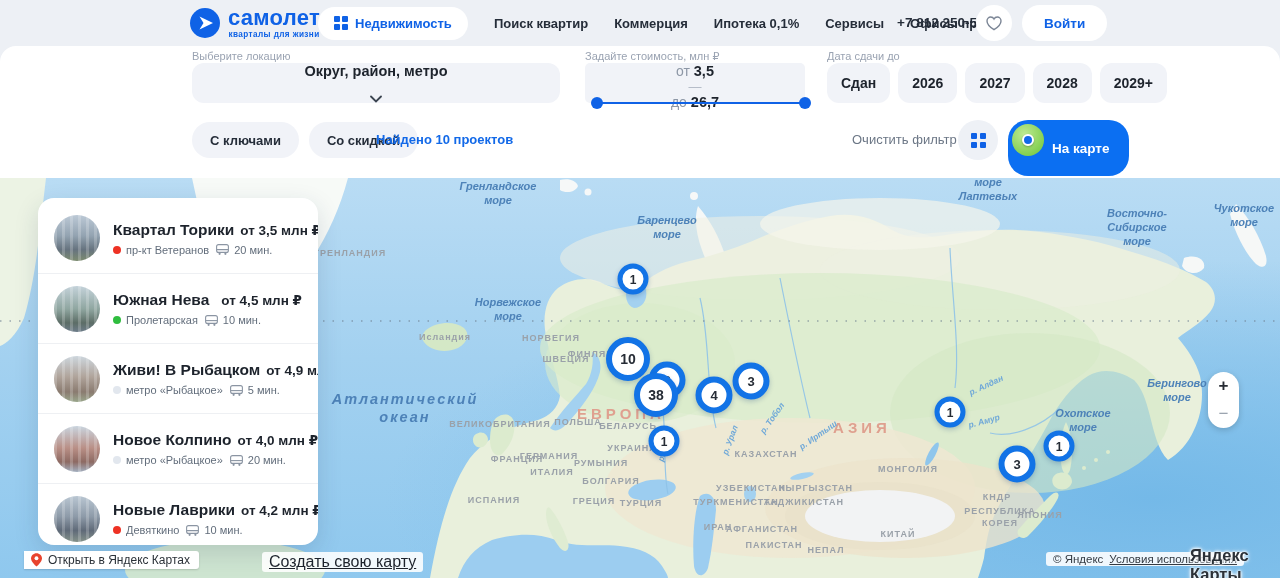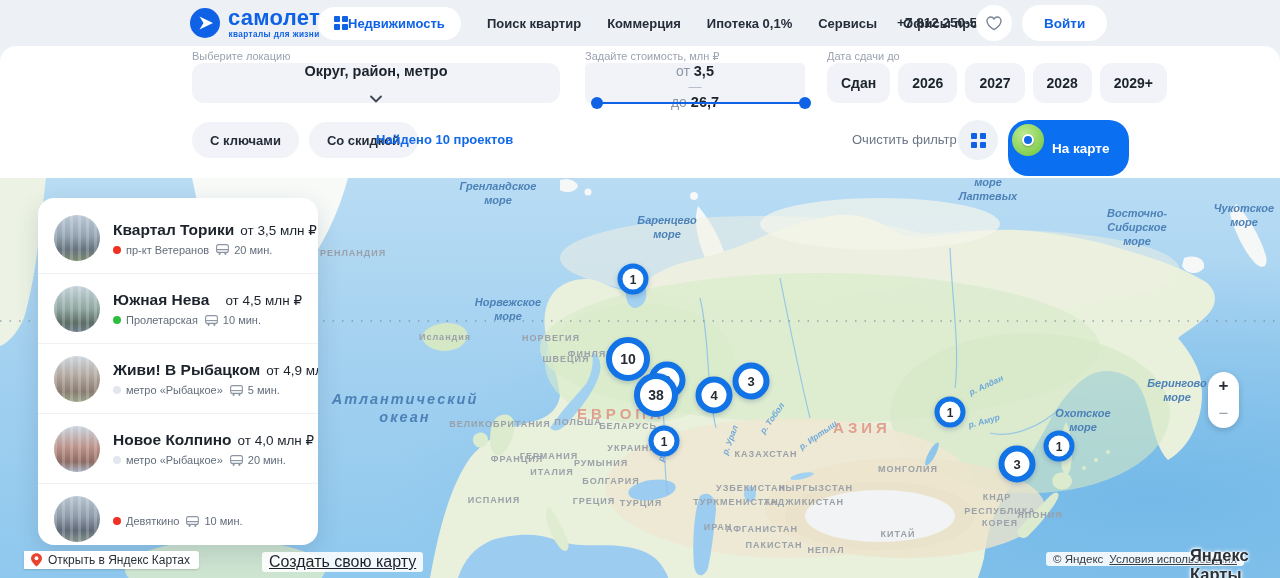--- a/index.html
+++ b/index.html
@@ -7,21 +7,21 @@
     font-family:"Liberation Sans","DejaVu Sans",sans-serif; }
 
   
   .header { position:absolute; top:0; left:0; width:1280px; height:46px; background:#edf0f5; z-index:30; }
   .logo { position:absolute; left:190px; top:6px; display:flex; align-items:flex-start; gap:8px; }
   .logo-icon { width:30px; height:30px; margin-top:2px; }
   .logo-txt { display:flex; flex-direction:column; align-items:center; }
   .logo-name { font-size:22px; font-weight:800; color:#0f62e6; letter-spacing:.3px; line-height:24px; }
   .logo-tag { font-size:8.2px; font-weight:700; color:#0f62e6; letter-spacing:.4px; margin-top:0px; }
   .nav { position:absolute; left:318px; top:5px; height:36px; display:flex; align-items:center; gap:26px; }
-  .nav-item { display:flex; align-items:center; font-size:13px; font-weight:600; color:#252d39; cursor:pointer; white-space:nowrap; }
+  .nav-item { display:flex; align-items:center; gap:7px; font-size:13px; font-weight:600; color:#252d39; cursor:pointer; white-space:nowrap; }
   .nav-item.active { background:#fff; color:#0f62e6; border-radius:18px; padding:9px 16px; }
   .nav-grid-icon { display:inline-flex; width:14px; height:14px; }
   .phone { position:absolute; left:897px; top:15px; font-size:13.5px; font-weight:600; color:#252d39; }
   .heart-btn { position:absolute; left:976px; top:5px; width:36px; height:36px; border-radius:50%; background:#fff; display:flex; align-items:center; justify-content:center; cursor:pointer; }
   .login-btn { position:absolute; left:1022px; top:5px; height:36px; padding:9px 22px; border-radius:18px; background:#fff; color:#0f62e6; font-size:13.5px; font-weight:700; display:flex; align-items:center; cursor:pointer; }
 
   
   .sheet { position:absolute; top:46px; left:0; width:1280px; height:132px; background:#fff; border-radius:16px 16px 0 0; z-index:29; }
   .f-label { position:absolute; font-size:11px; color:#9aa3b2; }
   .loc-box { position:absolute; left:192px; top:17px; width:368px; height:40px; background:#f1f3f8; border-radius:12px; display:flex; align-items:center; justify-content:space-between; padding:0 16px; cursor:pointer;flex-direction:column; }
@@ -76,21 +76,21 @@
     background:linear-gradient(180deg,#bcc9d6 0%,#93a3b1 45%,#66737f 75%,#7c8b70 100%); position:relative; overflow:hidden; }
   .thumb::after { content:""; position:absolute; inset:0;
     background:repeating-linear-gradient(90deg, rgba(255,255,255,.20) 0 3px, rgba(0,0,0,0) 3px 8px); }
   .l-item:nth-child(2) .thumb { background:linear-gradient(180deg,#c4d2da 0%,#8fa6a0 50%,#5c6d66 80%,#6e7d8a 100%); }
   .l-item:nth-child(3) .thumb { background:linear-gradient(180deg,#cdd6dd 0%,#b0a49b 45%,#8a7b70 78%,#9aa68c 100%); }
   .l-item:nth-child(4) .thumb { background:linear-gradient(180deg,#c9d4de 0%,#b98f86 48%,#8d6a63 78%,#a4b0c0 100%); }
   .l-item:nth-child(5) .thumb { background:linear-gradient(180deg,#b9c6d2 0%,#8d9aa8 45%,#5f6a78 75%,#84918a 100%); }
   .l-mid { flex:1; min-width:0; }
   .l-row1 { display:flex; align-items:baseline; justify-content:space-between; gap:6px; }
   .l-title { font-size:15.5px; font-weight:700; color:#1d232c; white-space:nowrap; }
-  .l-price { font-size:13.5px; font-weight:400; color:#1d232c; white-space:nowrap; }
+  .l-price { font-size:13.5px; font-weight:700; color:#1d232c; white-space:nowrap; }
   .l-row2 { display:flex; align-items:center; gap:5px; margin-top:5px; }
   .l-dot { width:8px; height:8px; border-radius:50%; flex:none; }
   .l-station { font-size:11px; color:#626d7b; white-space:nowrap; }
   .l-time { font-size:11px; color:#626d7b; white-space:nowrap; }
   .bus { display:inline-flex; margin-left:2px; }
 
   
   .attr-open { position:absolute; left:0px; top:373px; height:18px; background:#fff; border-radius:0 3px 3px 0;
     display:flex; align-items:center; gap:6px; padding:0 9px 0 7px; font-size:12px; color:#2b3138; z-index:5; cursor:pointer;
     box-shadow:0 1px 2px rgba(0,0,0,.15);margin-left:24px; }
@@ -472,20 +472,24 @@
           </svg>
         </span>
         <span class="l-time">20 мин.</span>
       </div>
     </div>
   </div>
 
   <div class="l-item">
     <div class="thumb"></div>
     <div class="l-mid">
+      <div class="l-row1">
+        <span class="l-title">Новые Лаврики</span>
+        <span class="l-price">от 4,2 млн ₽</span>
+      </div>
       <div class="l-row2">
         <span class="l-dot" style="background: rgb(238, 49, 36);"></span>
         <span class="l-station">Девяткино</span>
         <span class="bus">
           <svg width="13" height="11" viewBox="0 0 13 11">
             <rect x="0.6" y="0.6" width="11.8" height="7.8" rx="2" fill="none" stroke="#8b95a3" stroke-width="1.1"></rect>
             <line x1="1" y1="5.6" x2="12" y2="5.6" stroke="#8b95a3" stroke-width="1.1"></line>
             <circle cx="3.6" cy="9.8" r="1.1" fill="#8b95a3"></circle>
               <circle cx="9.4" cy="9.8" r="1.1" fill="#8b95a3"></circle>
           </svg>

